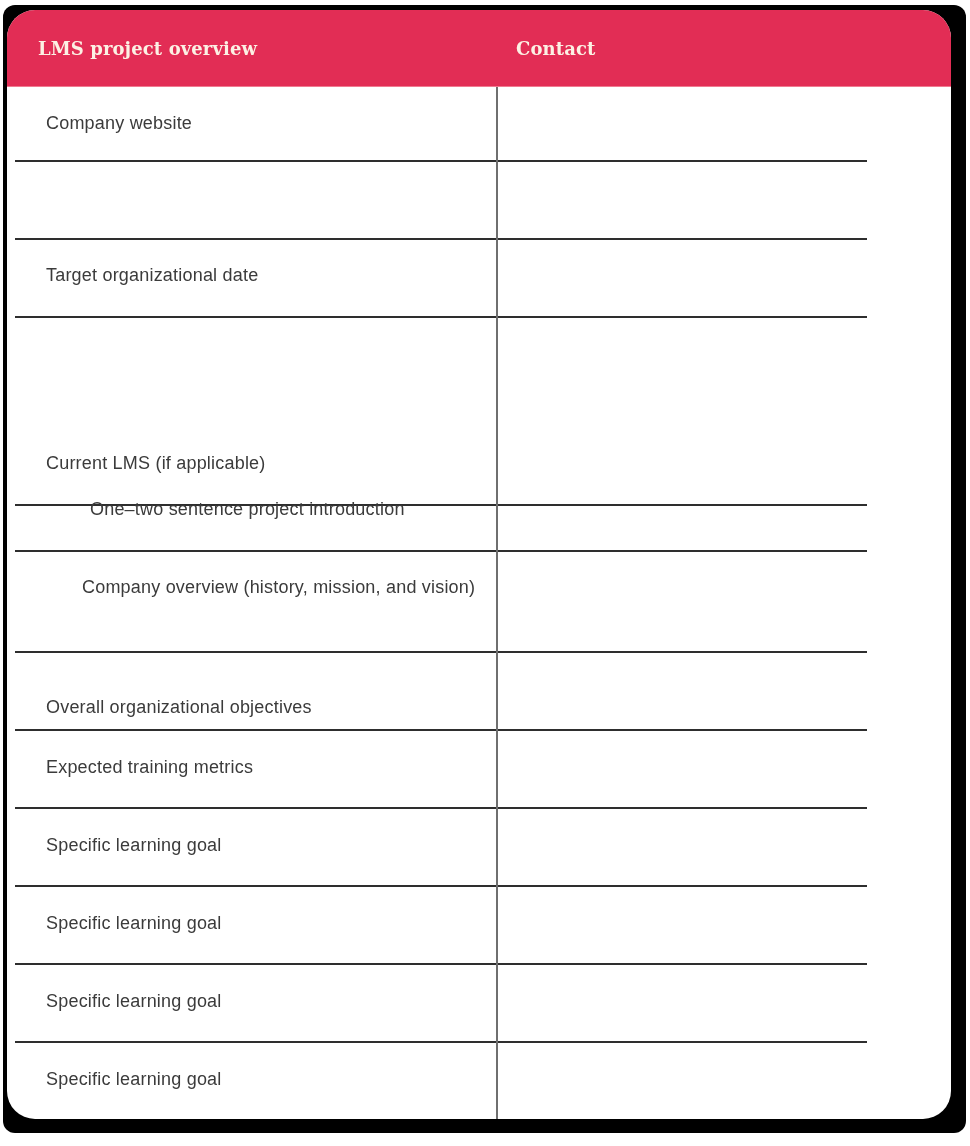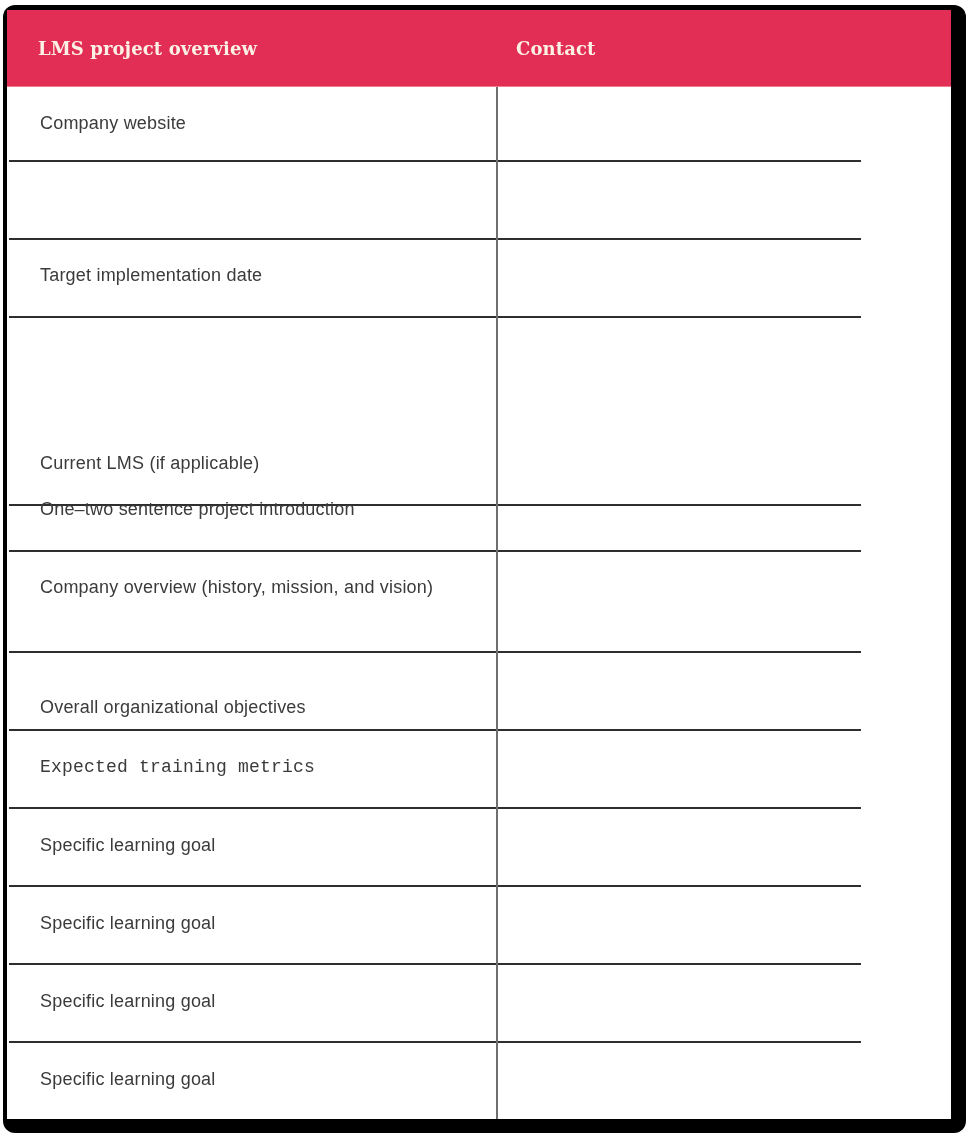--- a/index.html
+++ b/index.html
@@ -7,40 +7,41 @@
   .frame {
     position: absolute; left: 3px; top: 5px;
     width: 963px; height: 1128px;
     background: #000; border-radius: 12px;
   }
   .sheet {
     position: absolute; left: 7px; top: 10px;
     width: 944px; height: 1109px;
     background: #ffffff;
     overflow: hidden;
+    border-radius: 28px;
   }
   .header {
     position: absolute; left: 0; top: 0; width: 944px; height: 76px;
     background: #e22d55;
     border-bottom: 1px solid #f07a90;
   }
   .header .cell {
     position: absolute; top: 0; height: 76px; line-height: 78px;
     font-family: "DejaVu Serif", "Liberation Serif", serif;
     font-weight: bold; font-size: 18px; color: #fcf1e4;
     letter-spacing: 0.1px;
   }
   .header .c1 { left: 31px; }
   .header .c2 { left: 509px; }
   .divider {
     position: absolute; left: 489px; top: 77px; width: 2px; height: 1032px;
     background: #6f6f6f;
   }
   .row {
-    position: absolute; left: 2px; width: 852px;
+    position: absolute; left: 8px; width: 852px;
     border-bottom: 2px solid #2e2e2e;
     box-sizing: border-box;
     padding-left: 38px;
   }
   .row.last { border-bottom: none; }
   .label {
     position: absolute; left: 31px; width: 430px;
     font-family: "Liberation Sans", sans-serif;
     font-size: 18px; line-height: 27px; color: #3b3b3b;
     letter-spacing: 0.2px;
@@ -60,41 +61,41 @@
   </div>
 
   <div class="row" style="top:77px;height:75px;">
     <div class="label" style="top:23px;">Company website</div>
     <div class="detail"></div>
   </div>
   <div class="row" style="top:152px;height:78px;">
     <div class="detail"></div>
   </div>
   <div class="row" style="top:230px;height:78px;">
-    <div class="label" style="top:22px;">Target implementation date</div>
+    <div class="label" style="top:22px;">Target organizational date</div>
     <div class="detail"></div>
   </div>
   <div class="row" style="top:386px;height:78px;margin-top:32px;">
     <div class="label" style="top:22px;">Current LMS (if applicable)</div>
     <div class="detail"></div>
   </div>
   <div class="row" style="top:464px;height:78px;">
-    <div class="label" style="top:22px;">One–two sentence project introduction</div>
+    <div class="label" style="top:22px;margin-left:44px;">One–two sentence project introduction</div>
     <div class="detail"></div>
   </div>
   <div class="row" style="top:542px;height:101px;">
-    <div class="label" style="top:22px;">Company overview (history, mission, and vision)</div>
+    <div class="label" style="top:22px;margin-left:36px;">Company overview (history, mission, and vision)</div>
     <div class="detail"></div>
   </div>
   <div class="row" style="top:643px;height:78px;">
     <div class="label" style="top:23px;margin-top:18px;">Overall organizational objectives</div>
     <div class="detail"></div>
   </div>
   <div class="row" style="top:721px;height:78px;">
-    <div class="label" style="top:23px;font-family:Liberation Mono, monospace;">Expected training metrics</div>
+    <div class="label" style="top:23px;">Expected training metrics</div>
     <div class="detail"></div>
   </div>
   <div class="row" style="top:799px;height:78px;">
     <div class="label" style="top:23px;">Specific learning goal</div>
     <div class="detail"></div>
   </div>
   <div class="row" style="top:877px;height:78px;">
     <div class="label" style="top:23px;">Specific learning goal</div>
     <div class="detail"></div>
   </div>

